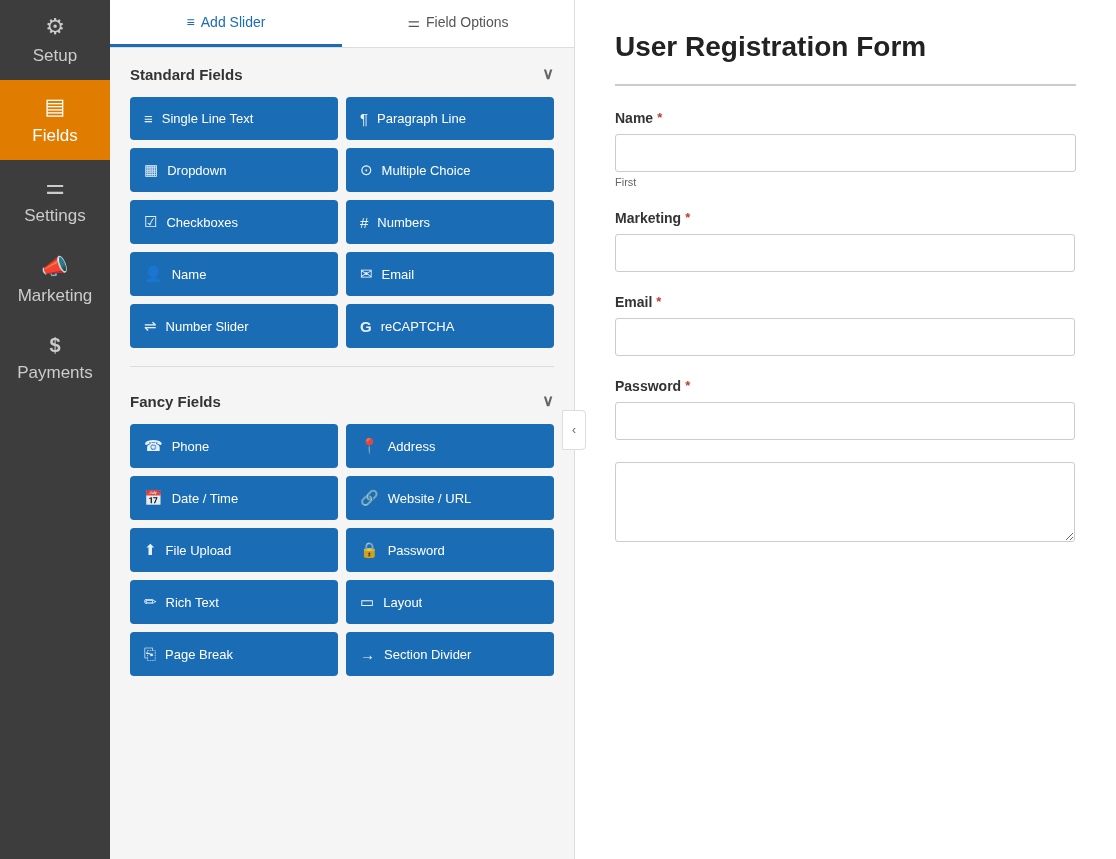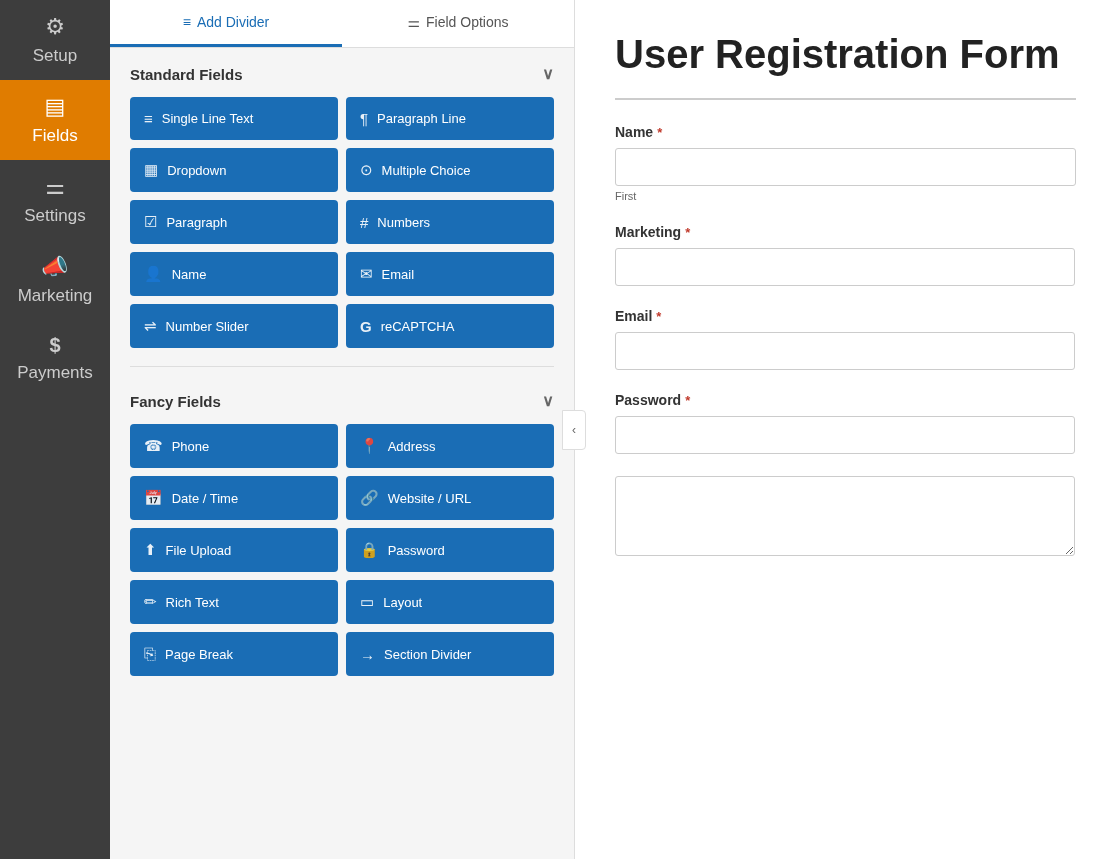--- a/index.html
+++ b/index.html
@@ -145,21 +145,21 @@
     }
 
     
     .form-preview {
       flex: 1;
       padding: 30px 40px;
       overflow-y: auto;
       background: #fff;
     }
     .form-title {
-      font-size: 40px;
+      font-size: 28px;
       font-weight: 700;
       color: #222;
       line-height: 1.2;
       margin-bottom: 20px;
     }
     .form-divider {
       height: 2px;
       background: #ccc;
       margin-bottom: 24px;
     }
@@ -240,21 +240,21 @@
     <span class="nav-icon" style="font-style:normal;font-size:20px;font-weight:bold;">$</span>
     <span class="nav-label">Payments</span>
   </div>
 </nav>
 
 <div class="fields-panel">
 
   <div class="panel-tabs">
     <div class="panel-tab active">
       <span>≡</span>
-      <span>Add Divider</span>
+      <span>Add Slider</span>
     </div>
     <div class="panel-tab">
       <span>⚌</span>
       <span>Field Options</span>
     </div>
   </div>
 
   <div class="fields-content">
 
     <div class="fields-section">
@@ -274,21 +274,21 @@
         <button class="field-btn">
           <span class="btn-icon">▦</span>
           <span>Dropdown</span>
         </button>
         <button class="field-btn">
           <span class="btn-icon">⊙</span>
           <span>Multiple Choice</span>
         </button>
         <button class="field-btn">
           <span class="btn-icon">☑</span>
-          <span>Paragraph</span>
+          <span>Checkboxes</span>
         </button>
         <button class="field-btn">
           <span class="btn-icon">#</span>
           <span>Numbers</span>
         </button>
         <button class="field-btn">
           <span class="btn-icon">👤</span>
           <span>Name</span>
         </button>
         <button class="field-btn">

